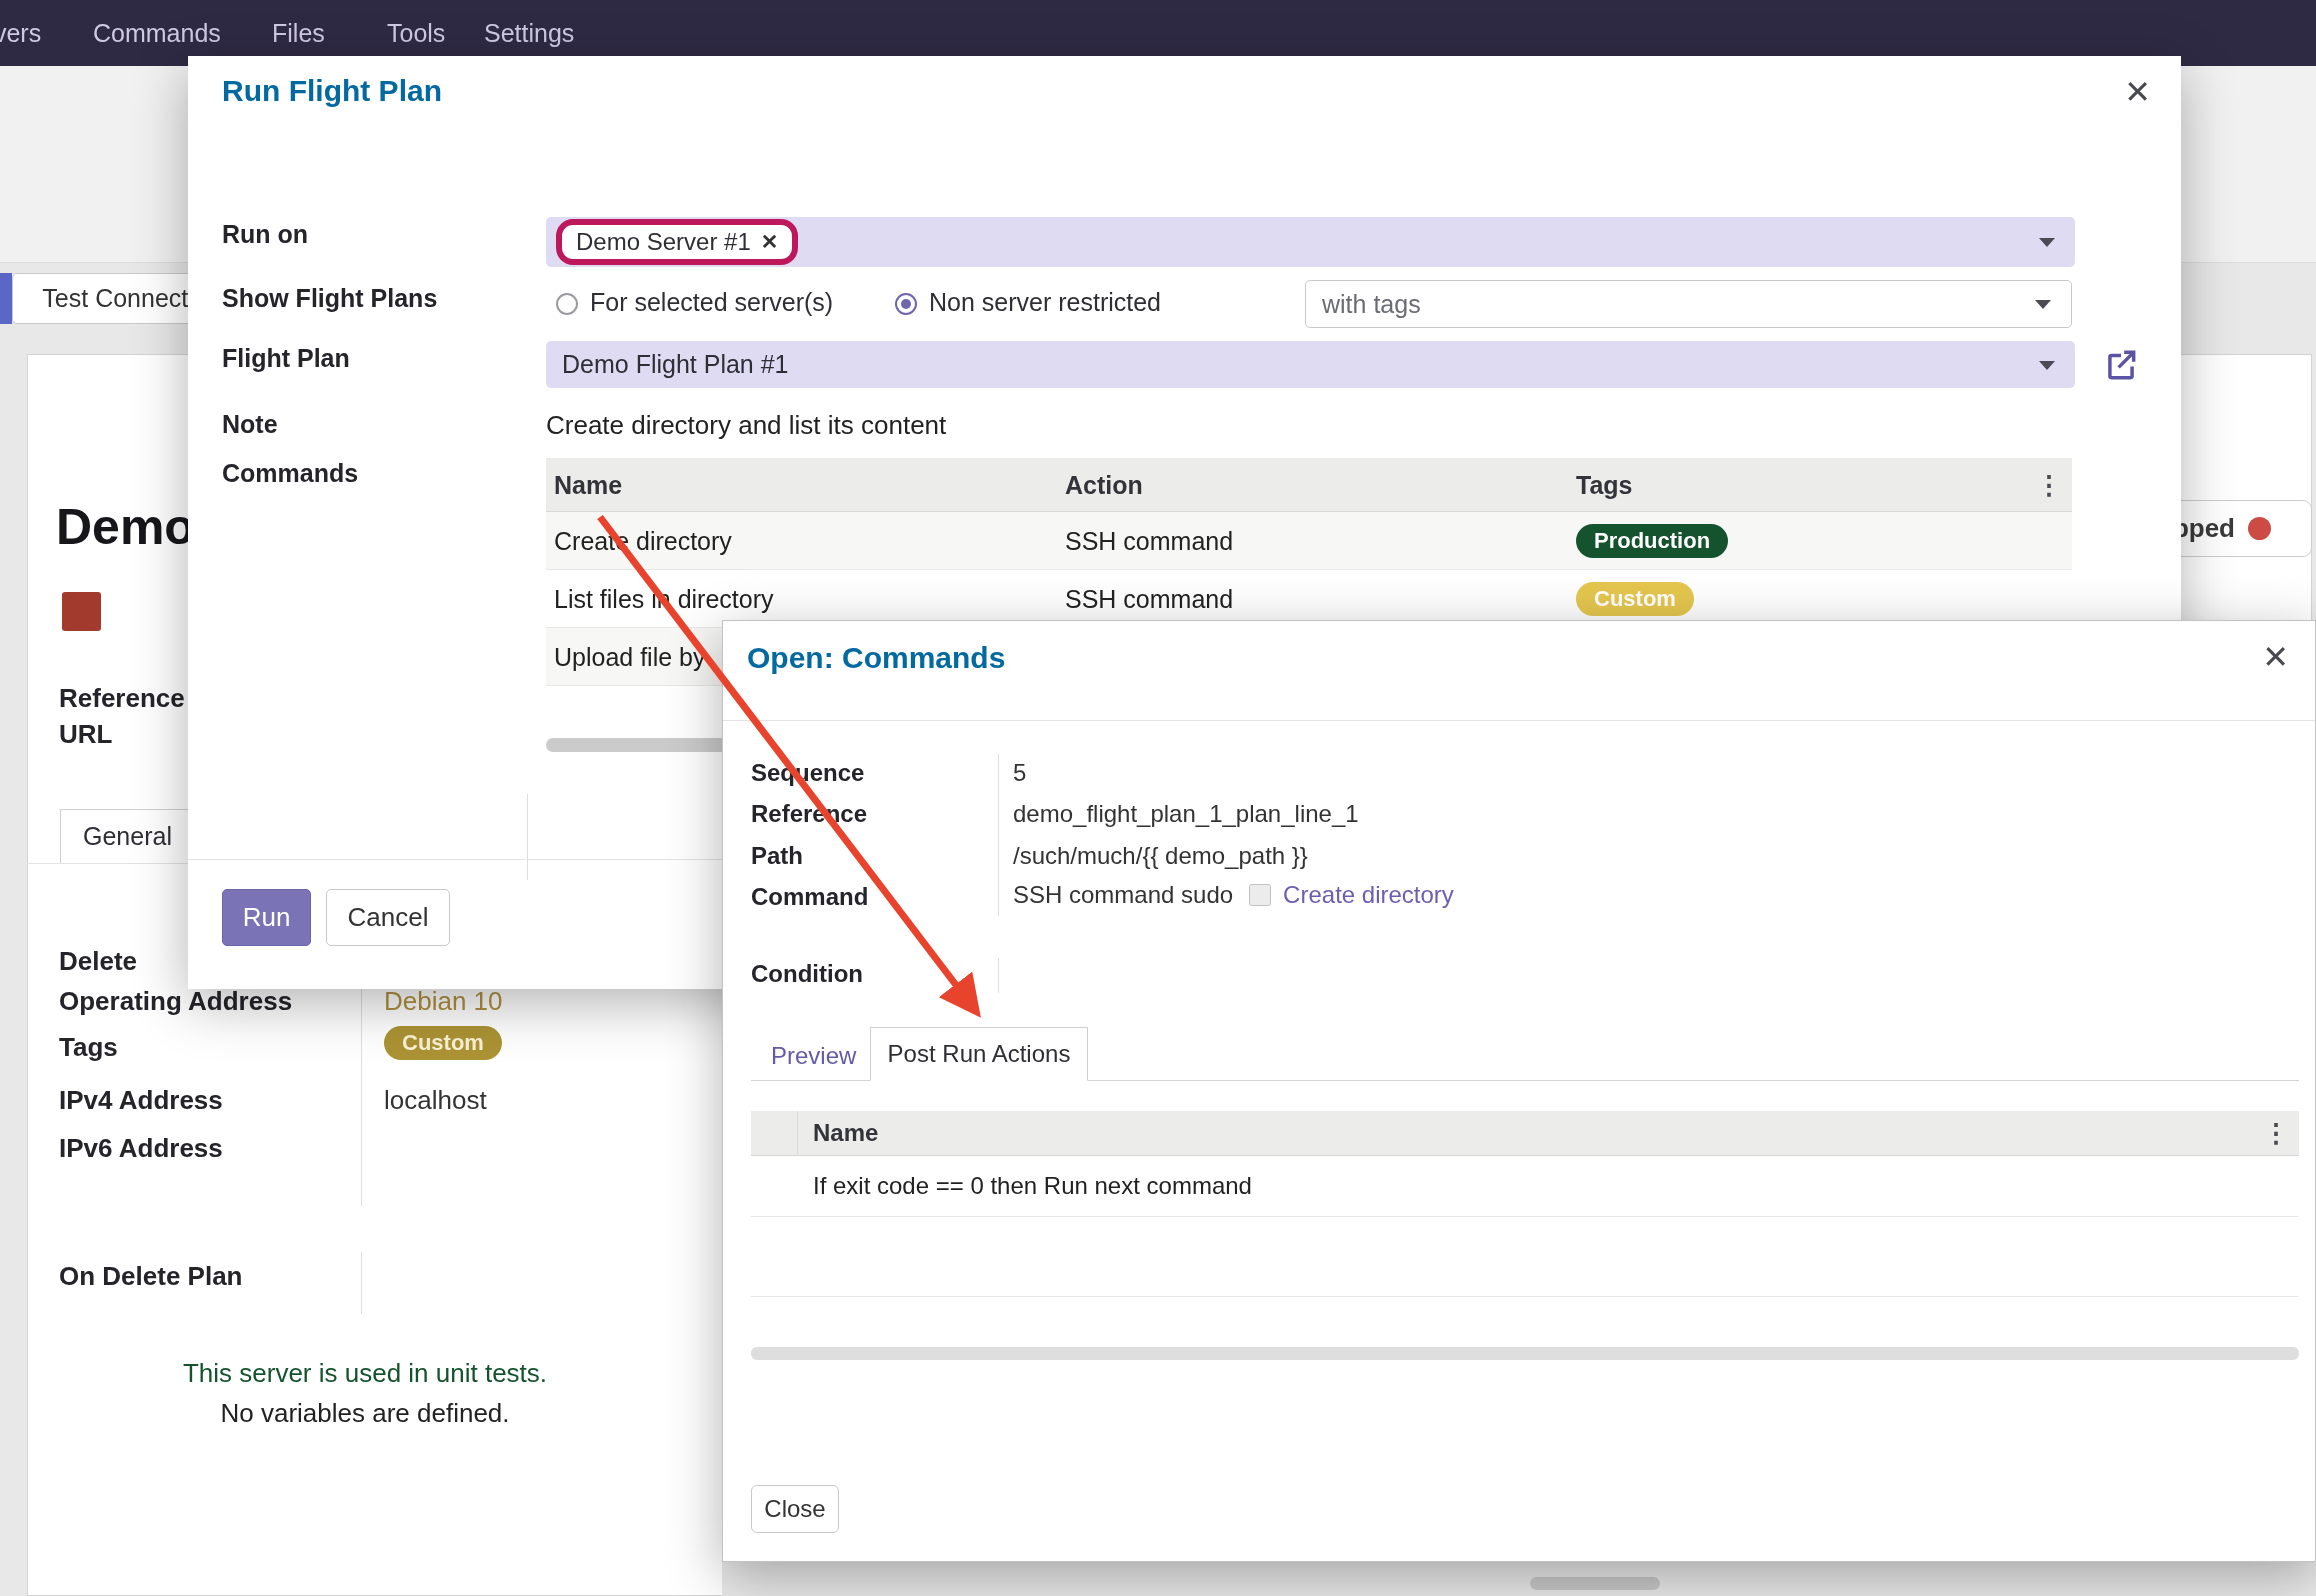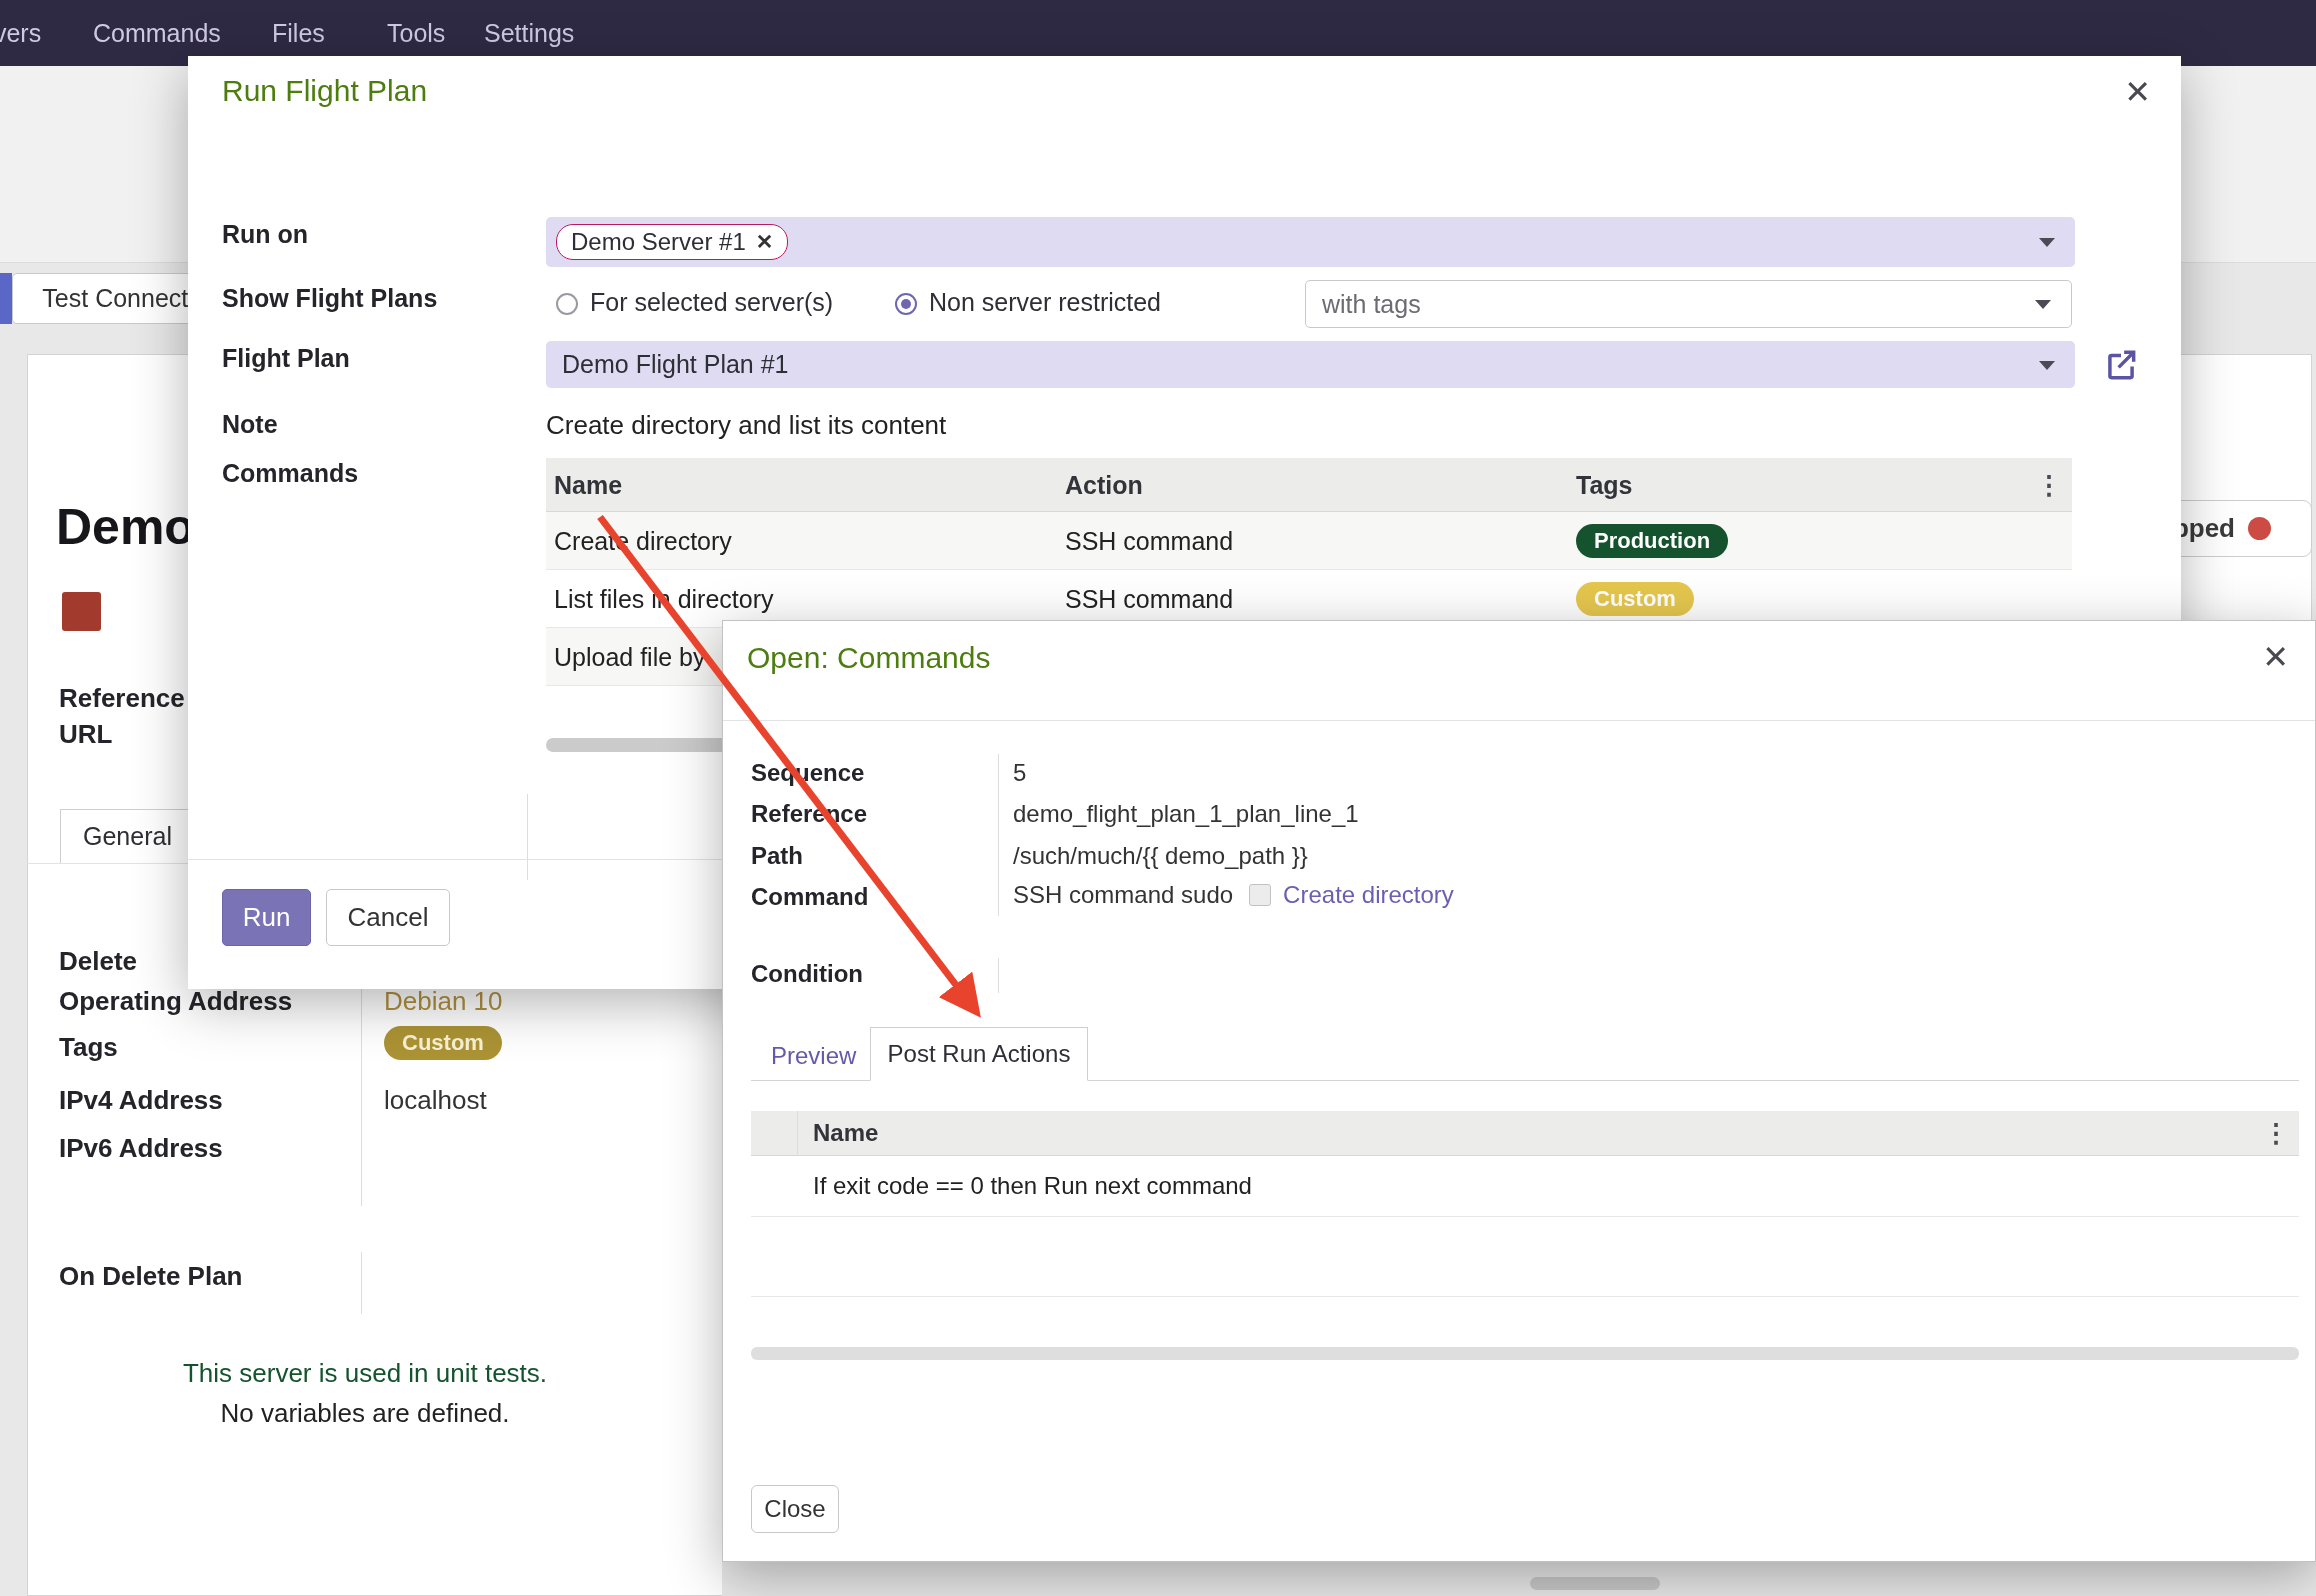--- a/index.html
+++ b/index.html
@@ -18,28 +18,28 @@
   .label-b{font-weight:bold;font-size:26px;color:#24242a}
   .vline{position:absolute;width:1px;background:#ddd}
   .hline{position:absolute;height:1px;background:#e3e3e3}
 
   .btn{display:flex;align-items:center;justify-content:center;font-size:25px;border-radius:5px;cursor:pointer}
   .btn-outline{background:#fff;border:1px solid #c9c9c9;color:#333}
   .btn-primary{background:#7a73b5;color:#fff;border:1px solid #6c66a8}
 
   
   .modal{position:absolute;background:#fff;box-shadow:0 14px 52px rgba(0,0,0,.30)}
-  .modal-title{position:absolute;font-size:30px;font-weight:normal;color:#4d7c0f}
+  .modal-title{position:absolute;font-size:30px;font-weight:bold;color:#0369a1}
   .x-icon{position:absolute;font-size:32px;color:#494950;cursor:pointer;line-height:1}
 
   .field{position:absolute;background:#dedbf3;border-radius:5px;display:flex;align-items:center;font-size:25px;color:#2e2e36}
   .select{position:absolute;background:#fff;border:1px solid #c9c9c9;border-radius:5px;display:flex;align-items:center;font-size:25px;color:#6b6b73}
   .caret{position:absolute;right:20px;top:50%;margin-top:-4px;width:0;height:0;
          border-left:8px solid transparent;border-right:8px solid transparent;border-top:9px solid #4b4b55}
-  .chip{display:inline-flex;align-items:center;background:#fff;border:1px solid #be185d;border-radius:17px;
+  .chip{display:inline-flex;align-items:center;background:#fff;border:6px solid #be185d;border-radius:17px;
         padding:3px 14px;font-size:24px;margin-left:10px;gap:10px;color:#2e2e36;cursor:pointer}
   .chip .rm{font-weight:bold;font-size:21px;color:#333}
 
   .radio{width:22px;height:22px;border-radius:50%;border:2px solid #9a9aa2;background:#fff;display:inline-block}
   .radio.sel{border-color:#6f66ad;position:relative}
   .radio.sel::after{content:"";position:absolute;left:4px;top:4px;width:10px;height:10px;border-radius:50%;background:#6f66ad}
 
   .pill{display:inline-block;border-radius:999px;color:#fff;font-size:22px;font-weight:bold;padding:6px 18px;line-height:1}
   .pill.production{background:#14532d}
   .pill.custom{background:#e5c74e}

